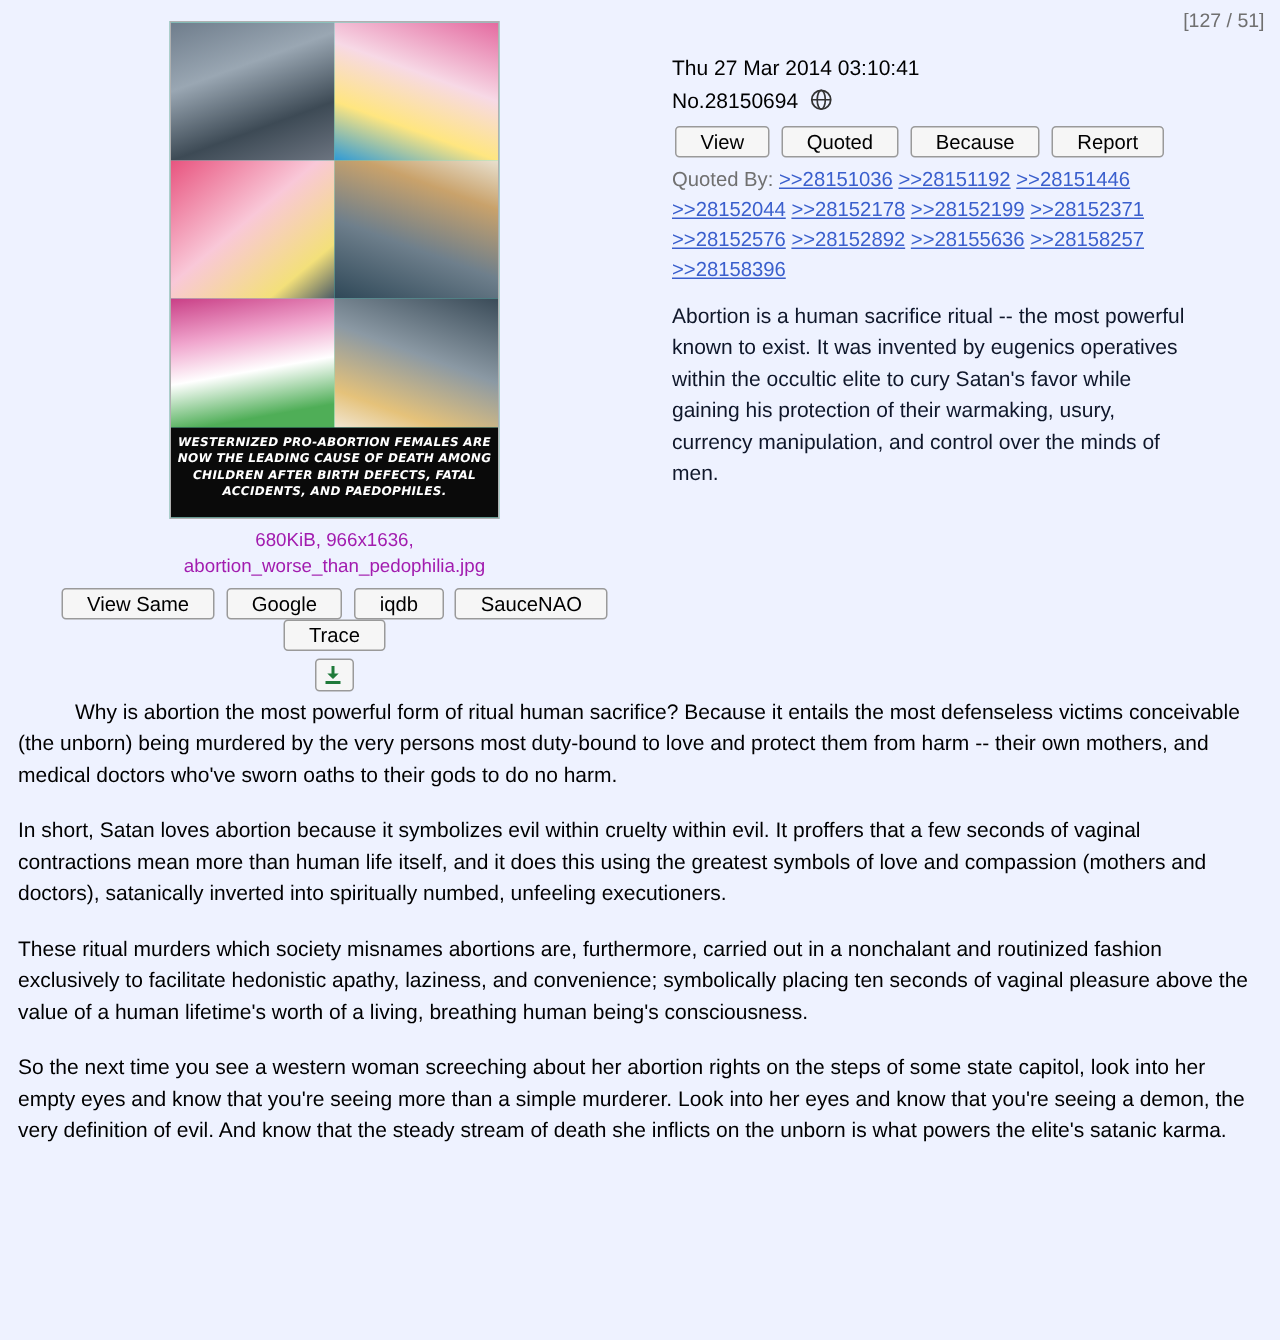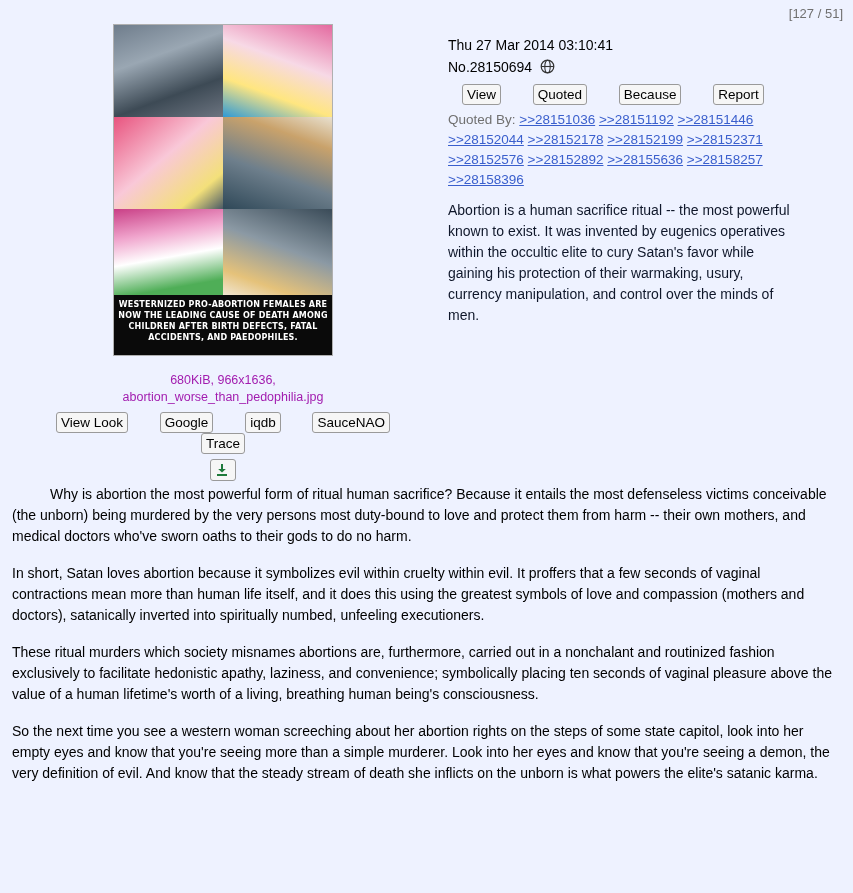--- a/index.html
+++ b/index.html
@@ -36,25 +36,26 @@
   .filecol {
     float: left;
     width: 430px;
     text-align: center;
     padding-top: 2px;
   }
 
   .thumb {
     width: 218px;
     height: 330px;
-    margin: 16px auto;
+    margin: 6px auto;
     border: 1px solid #b0b0b0;
     background: #5eead4;
     position: relative;
     overflow: hidden;
+    font-style: italic;
   }
   
   .thumb .cell {
     position: absolute;
     overflow: hidden;
   }
   .c1 { left:0;   top:0;    width:109px; height:92px;  background:linear-gradient(160deg,#6f7d8c 0%,#9aa7b3 35%,#3d4a55 70%,#6c7480 100%); }
   .c2 { left:109px;top:0;    width:109px; height:92px;  background:linear-gradient(200deg,#e46aa0 0%,#f7d9e6 40%,#ffe680 70%,#2f9ad6 100%); }
   .c3 { left:0;   top:92px; width:109px; height:92px;  background:linear-gradient(140deg,#e8547f 0%,#f9c8d8 45%,#f3e07a 80%,#4a5a66 100%); }
   .c4 { left:109px;top:92px; width:109px; height:92px;  background:linear-gradient(20deg,#2f4858 0%,#6e7f8c 40%,#c9a26b 75%,#e8e0cf 100%); }
@@ -81,22 +82,22 @@
   }
 
   .imgbtns {
     margin-top: 6px;
   }
   .btn {
     display: inline-block;
     border: 1px solid #9a9a9a;
     background: #f6f6f6;
     border-radius: 3px;
-    padding: 2px 4px;
-    margin: 0 14px;
+    padding: 2px 16px;
+    margin: 0 2px;
     font-size: 13.5px;
     color: #000;
     cursor: pointer;
   }
   .dlrow { margin-top: 5px; }
   .dlbtn {
     display:inline-block;
     width: 24px; height: 20px;
     border: 1px solid #9a9a9a;
     background:#f6f6f6;
@@ -177,21 +178,21 @@
       <div class="cell c6"></div>
       <div class="capband">WESTERNIZED PRO-ABORTION FEMALES ARE NOW THE LEADING CAUSE OF DEATH AMONG CHILDREN AFTER BIRTH DEFECTS, FATAL ACCIDENTS, AND PAEDOPHILES.</div>
     </div>
 
     <div class="fileinfo">
       <div>680KiB, 966x1636,</div>
       <div>abortion_worse_than_pedophilia.jpg</div>
     </div>
 
     <div class="imgbtns">
-      <span class="btn">View Look</span>
+      <span class="btn">View Same</span>
       <span class="btn">Google</span>
       <span class="btn">iqdb</span>
       <span class="btn">SauceNAO</span>
       <span class="btn">Trace</span>
     </div>
 
     <div class="dlrow">
       <span class="dlbtn">
         <svg width="14" height="14" viewBox="0 0 14 14">
           <path d="M7 1 L7 8" stroke="#1f7a3a" stroke-width="2" fill="none"></path>

